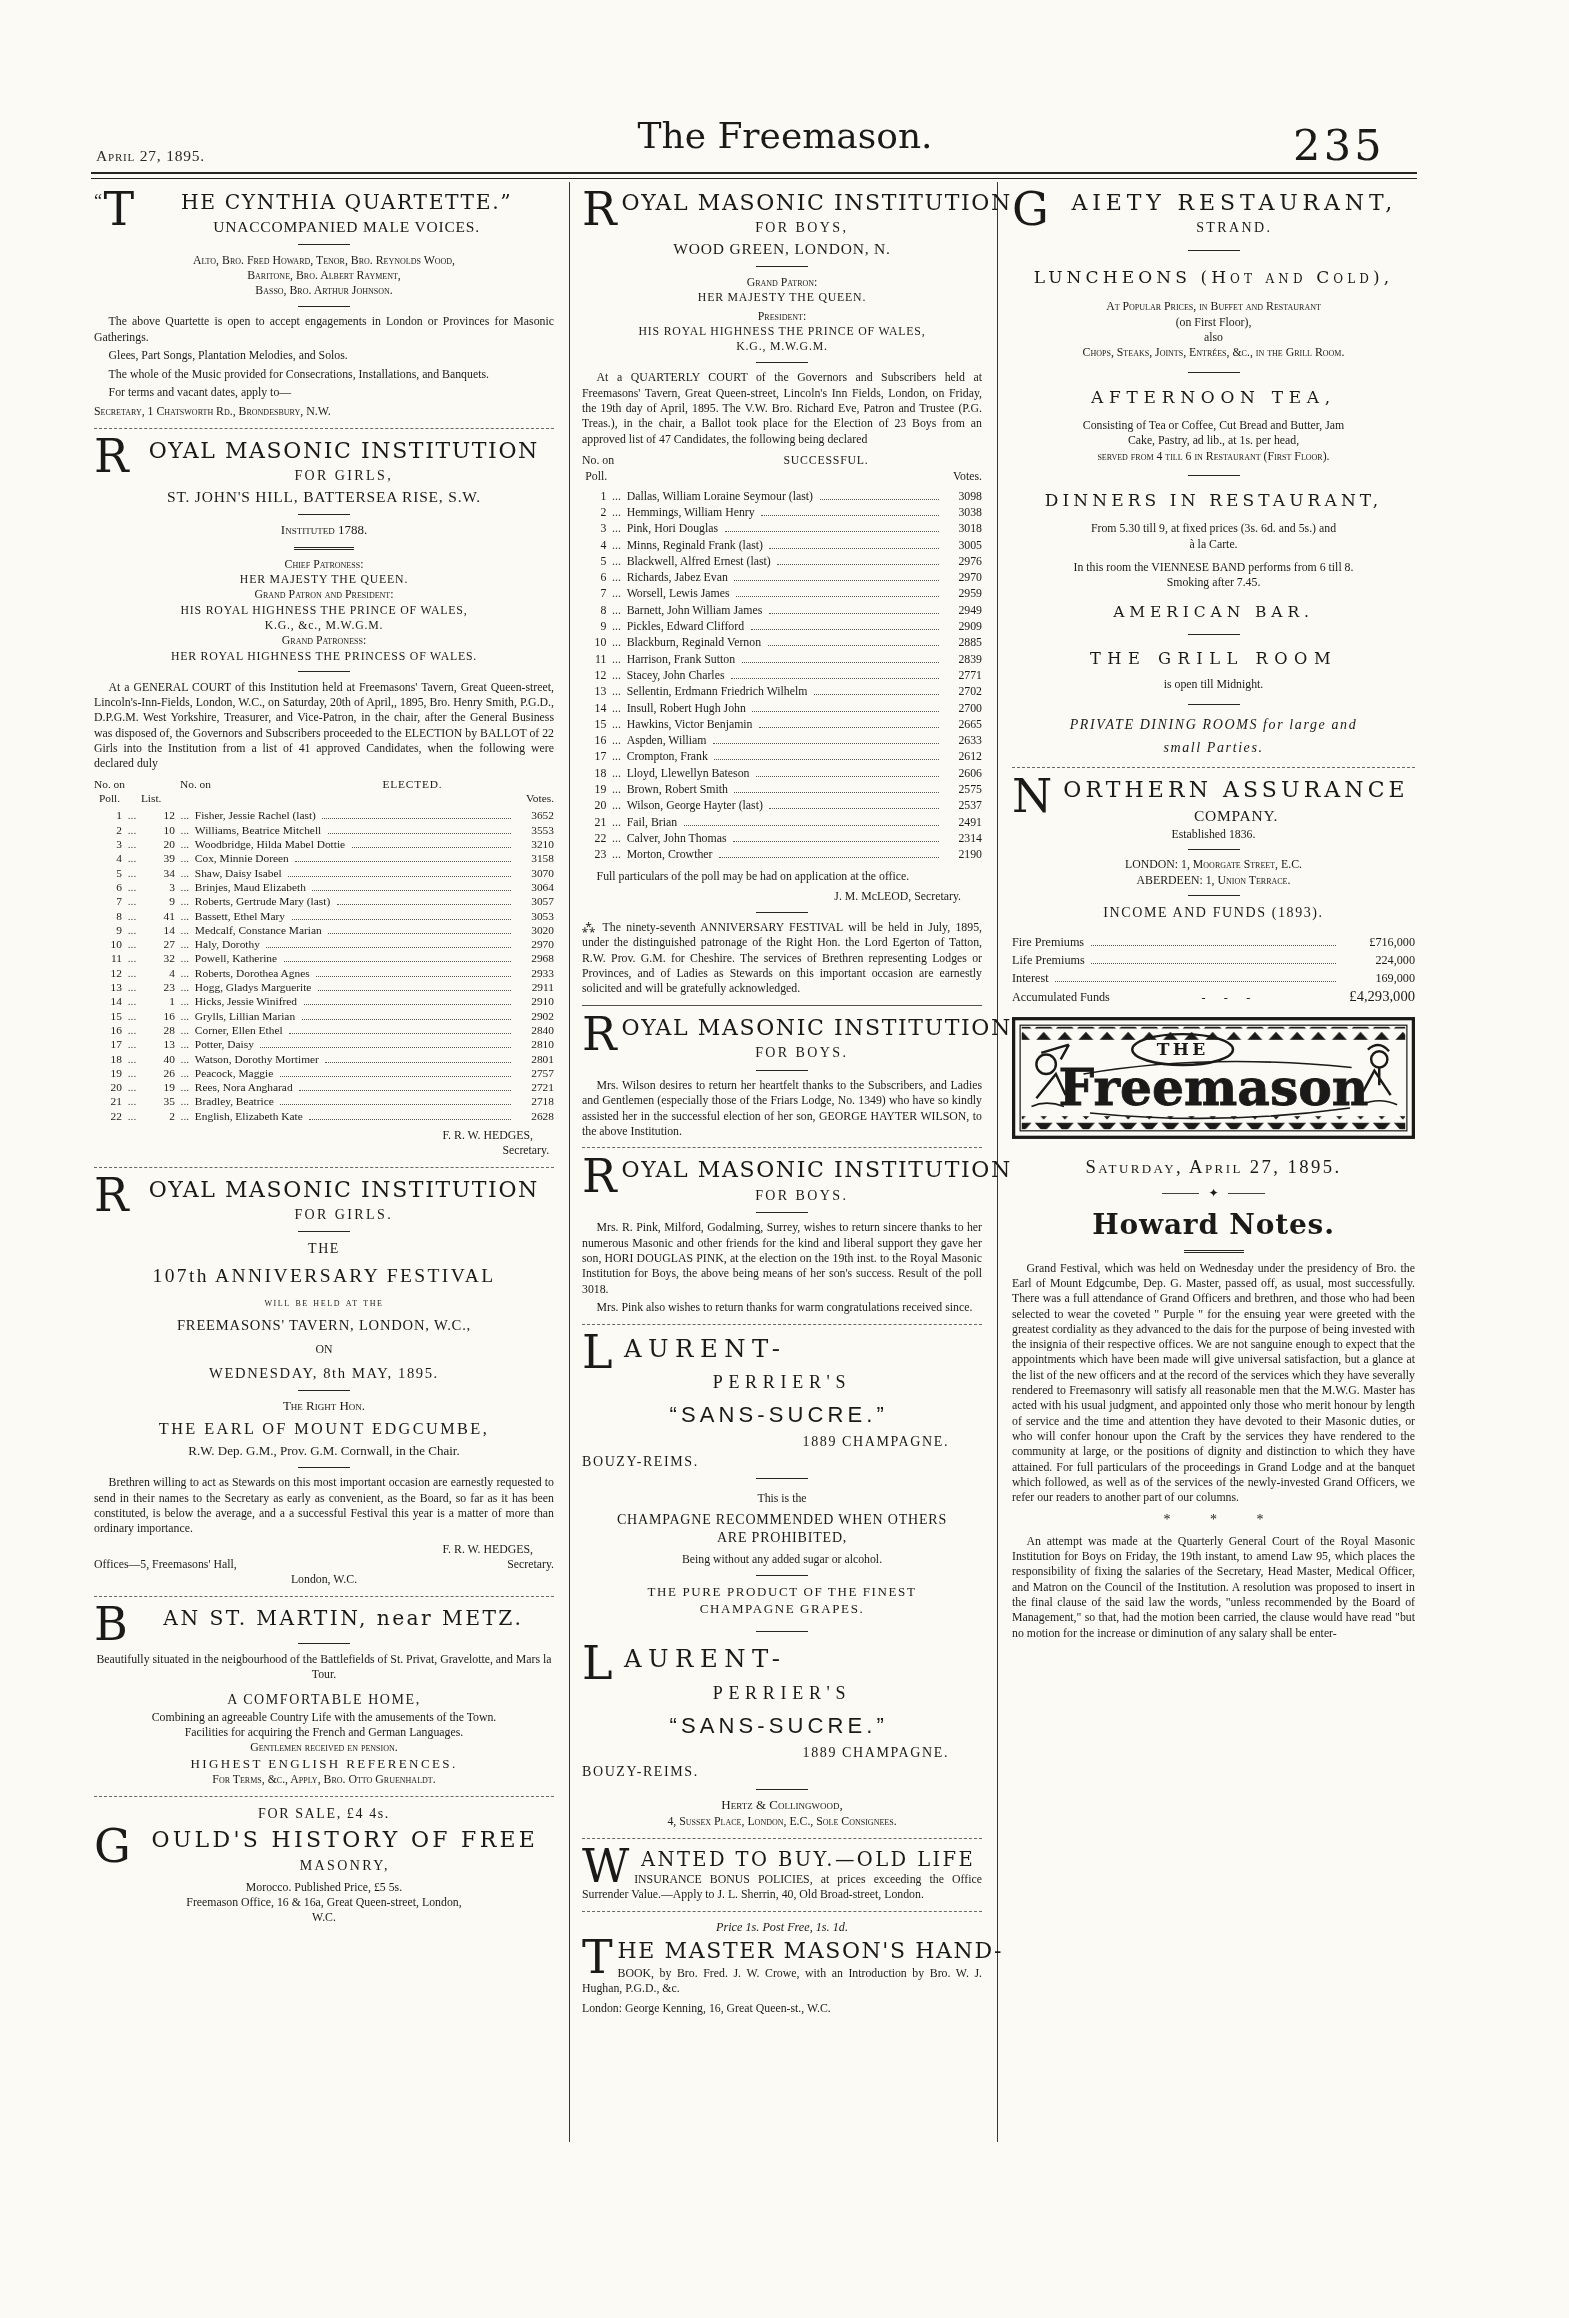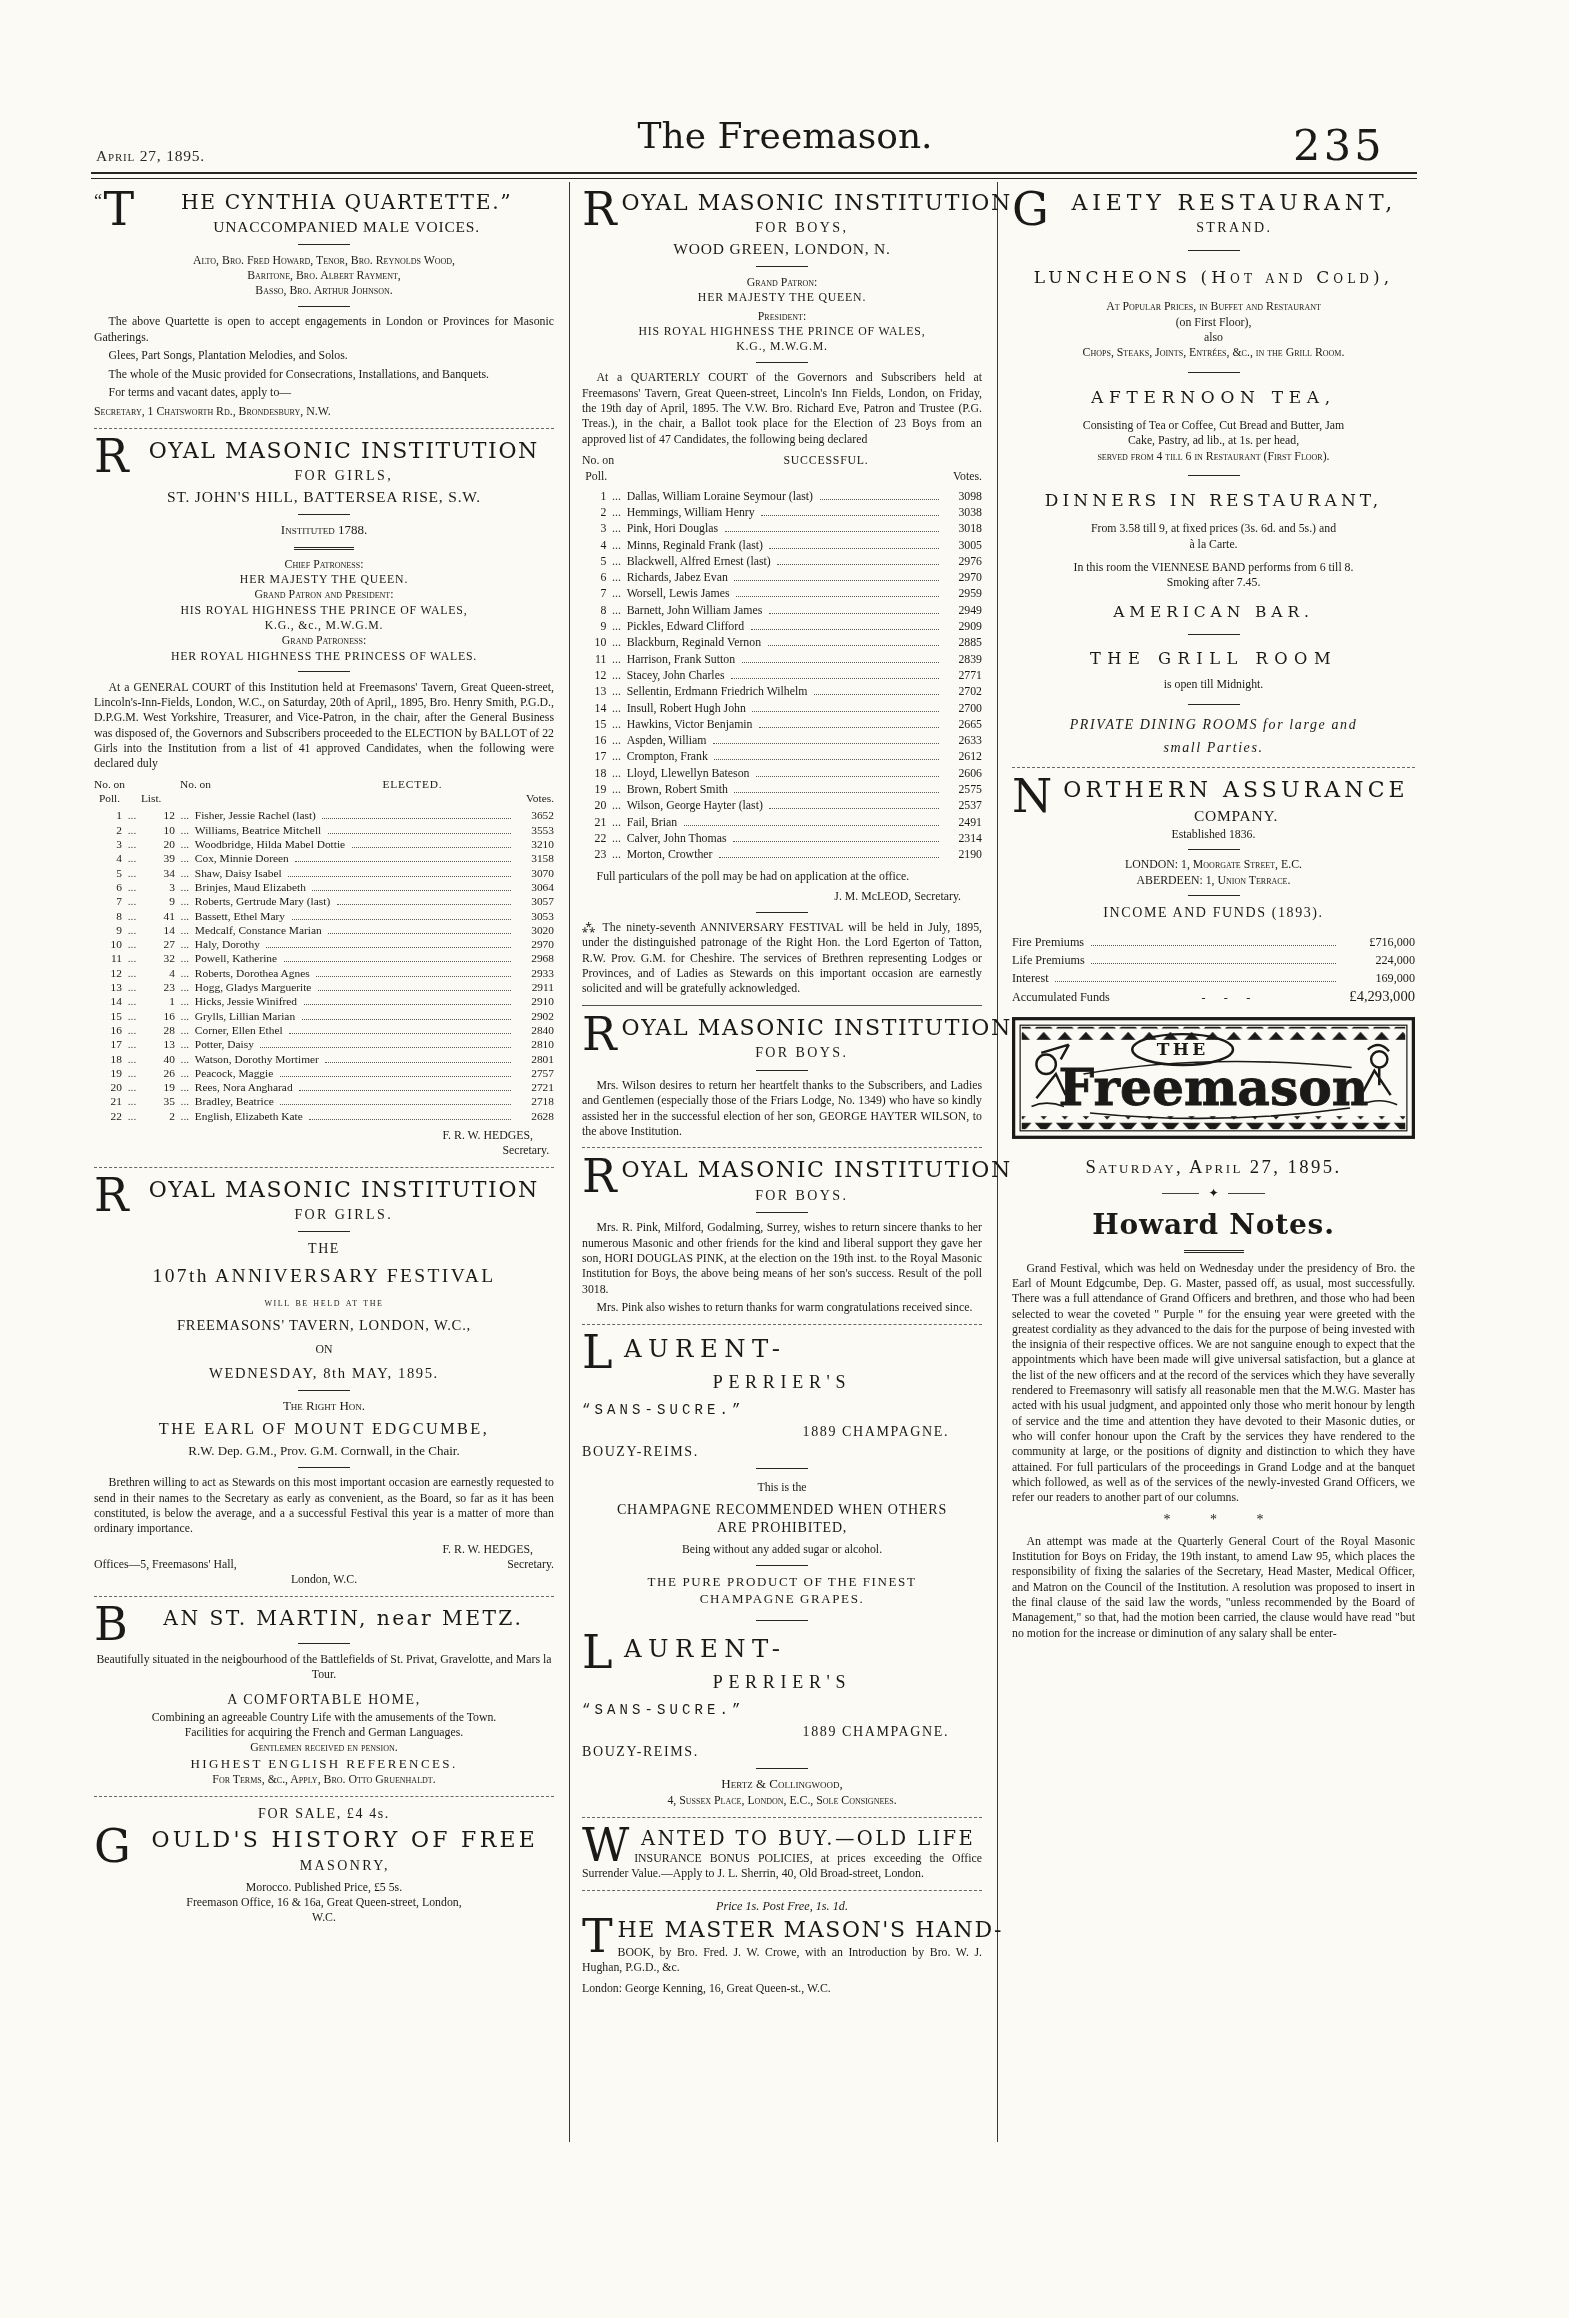--- a/index.html
+++ b/index.html
@@ -46,21 +46,21 @@
   .g-tbl{font-size:11.4px;line-height:14.3px;margin-top:3.3px;}
   .b-tbl{font-size:11.8px;line-height:16.3px;margin-top:3.3px;}
   .tbl-head{margin-top:4.9px;}
   .th1{display:flex;gap:44px;}
   .th2{display:flex;}
   .sig{text-align:right;padding-right:21px;margin-top:4.9px;}
   .sig2{text-align:right;padding-right:4.9px;}
   .disp2{font-size:17px;letter-spacing:4.1px;text-align:center;font-family:"DejaVu Serif",serif;}
   .lp-l1{font-size:24.4px;letter-spacing:6.5px;font-family:"DejaVu Serif",serif;}
   .lp-l2{font-size:18px;letter-spacing:5.7px;text-align:center;font-family:Liberation Serif, serif;margin-top:1px;}
-  .lp-l3{font-size:14px;letter-spacing:4.1px;text-align:left;padding-right:6.5px;font-family:Liberation Mono, monospace;margin-top:6.5px;}
+  .lp-l3{font-size:22px;letter-spacing:4.1px;text-align:center;padding-right:6.5px;font-family:Liberation Sans, sans-serif;margin-top:6.5px;}
   .lp-l4{font-size:14px;letter-spacing:1.6px;text-align:right;padding-right:33px;margin-top:3.3px;}
   .lp-l5{font-size:14px;letter-spacing:1.6px;margin-top:1.6px;}
   
   .as-row{display:flex;align-items:baseline;font-size:12.2px;line-height:18px;}
   .as-val{width:73px;text-align:right;white-space:pre;}
   
   .masthead{margin:11.4px 0 8.1px 0;}
   .issue-date{text-align:center;font-variant:small-caps;font-size:18.7px;letter-spacing:2.4px;margin-top:11.4px;}
   .orn{display:flex;align-items:center;justify-content:center;margin:6.5px 0 1.6px;}
   .orn-line{width:37px;border-top:0.8px solid #44423c;margin:0 9.8px;}
@@ -682,21 +682,21 @@
       <div class="gaiety-line">(on First Floor),</div>
       <div class="gaiety-line">also</div>
       <div class="gaiety-line sc">Chops, Steaks, Joints, Entrées, &amp;c., in the Grill Room.</div>
       <div class="rule-small" style="margin-top:11.4px"></div>
       <div class="disp2" style="margin-top:13px;letter-spacing:5.7px">AFTERNOON TEA,</div>
       <div class="gaiety-line" style="margin-top:9.8px">Consisting of Tea or Coffee, Cut Bread and Butter, Jam</div>
       <div class="gaiety-line">Cake, Pastry, ad lib., at 1s. per head,</div>
       <div class="gaiety-line sc">served from 4 till 6 in Restaurant (First Floor).</div>
       <div class="rule-small" style="margin-top:11.4px"></div>
       <div class="disp2" style="margin-top:13px;letter-spacing:4.1px">DINNERS IN RESTAURANT,</div>
-      <div class="gaiety-line" style="margin-top:9.8px">From 3.58 till 9, at fixed prices (3s. 6d. and 5s.) and</div>
+      <div class="gaiety-line" style="margin-top:9.8px">From 5.30 till 9, at fixed prices (3s. 6d. and 5s.) and</div>
       <div class="gaiety-line">à la Carte.</div>
       <div class="gaiety-line" style="margin-top:8.1px">In this room the VIENNESE BAND performs from 6 till 8.</div>
       <div class="gaiety-line">Smoking after 7.45.</div>
       <div class="disp2" style="margin-top:11.4px;letter-spacing:4.9px;font-size:15.5px">AMERICAN BAR.</div>
       <div class="rule-small" style="margin-top:11.4px"></div>
       <div class="disp2" style="margin-top:13px;letter-spacing:6.5px;font-size:16.3px">THE GRILL ROOM</div>
       <div class="gaiety-line" style="margin-top:8.1px">is open till Midnight.</div>
       <div class="rule-small" style="margin-top:11.4px"></div>
       <div class="gaiety-line it" style="font-size:14px;letter-spacing:1.6px;margin-top:11.4px">PRIVATE DINING ROOMS for large and</div>
       <div class="gaiety-line it" style="font-size:14px;letter-spacing:1.6px;margin-top:4.9px">small Parties.</div>

